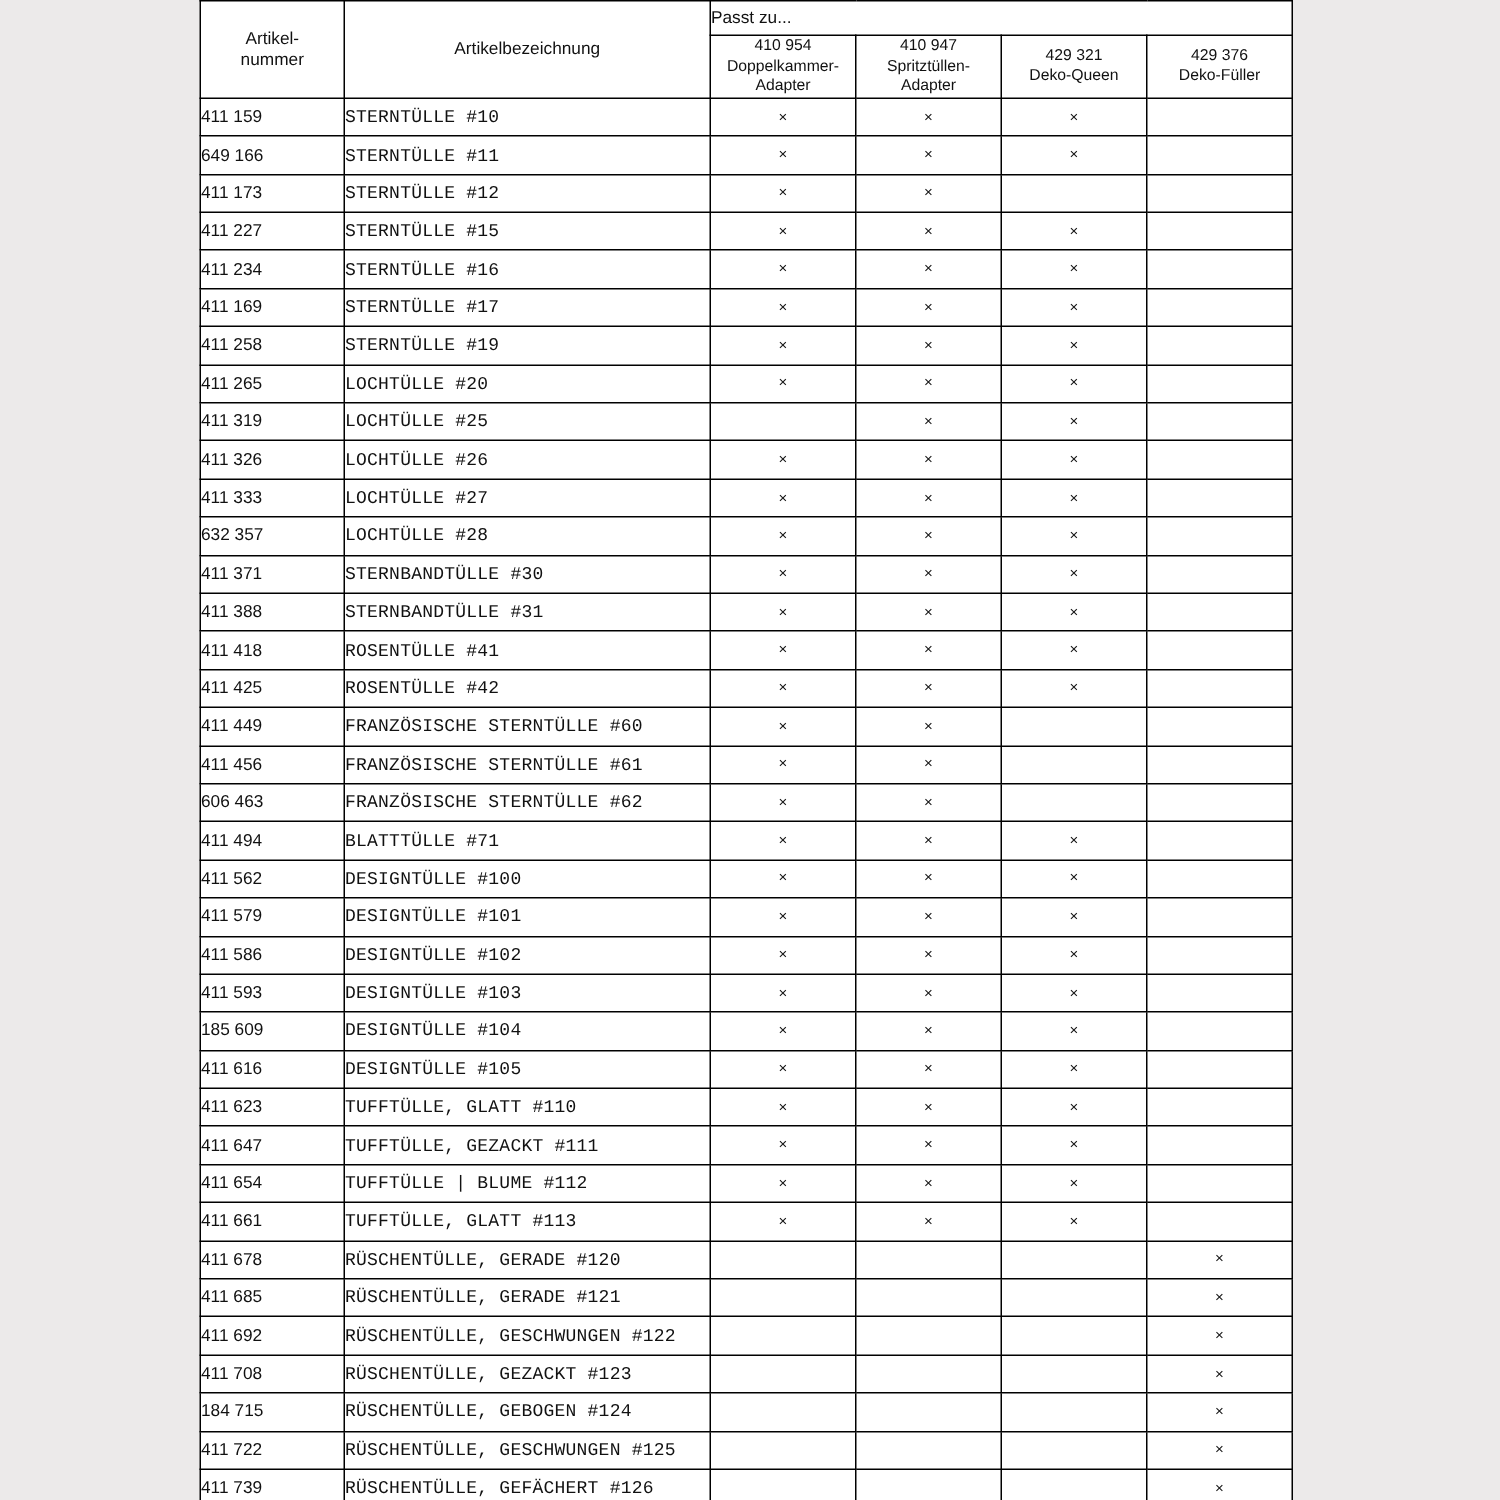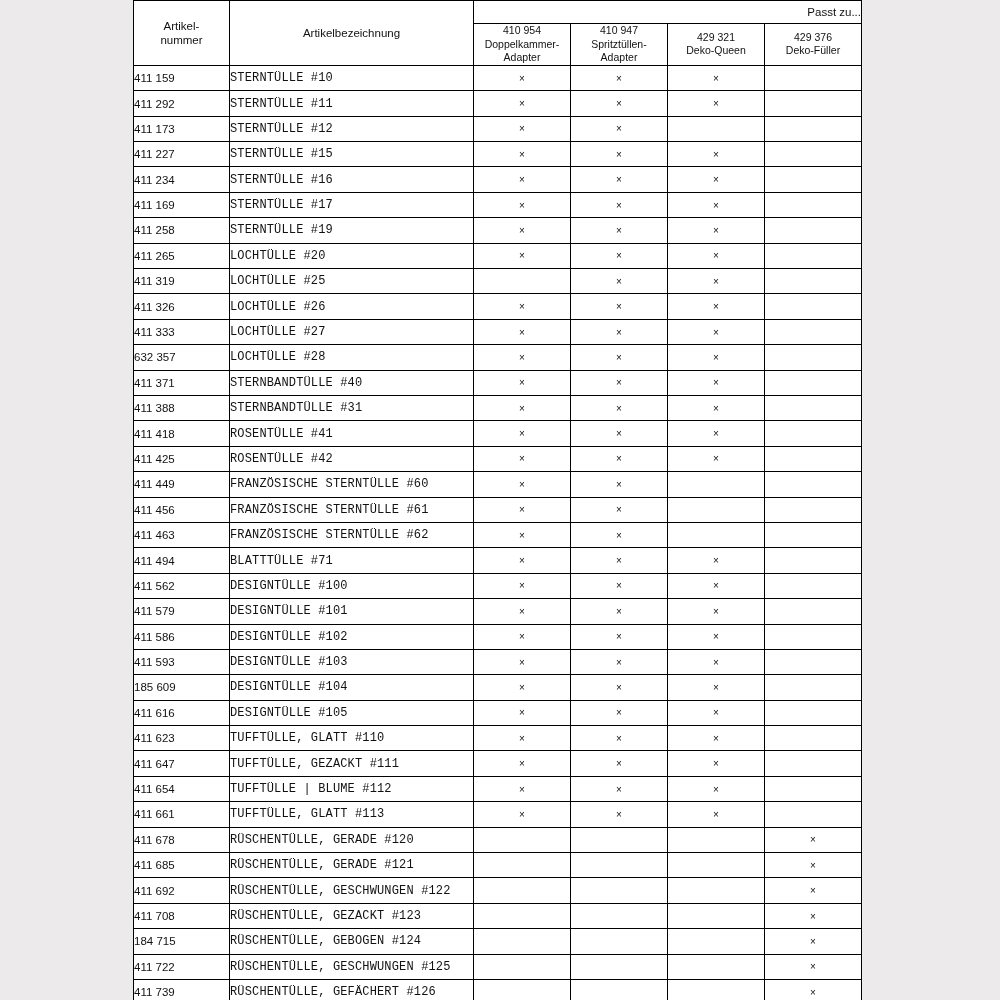--- a/index.html
+++ b/index.html
@@ -33,21 +33,21 @@
   }
   
   col.c-art { width: 96px; }
   col.c-desc { width: 244px; }
   col.c-fit { width: 97px; }
 
   th.hdr-group {
     height: 22px;
     font-weight: normal;
     font-size: 11.5px;
-    text-align: right;
+    text-align: left;
     color: #111;
   }
   th.hdr-art, th.hdr-desc {
     font-weight: normal;
     font-size: 11.5px;
     text-align: center;
     color: #111;
     line-height: 1.25;
     padding: 2px 4px;
   }
@@ -131,21 +131,21 @@
     <tbody id="table-body">
         <tr>
           <td class="art">411 159</td>
           <td class="desc">STERNTÜLLE #10</td>
           <td class="mark"><span class="x-glyph">×</span></td>
           <td class="mark"><span class="x-glyph">×</span></td>
           <td class="mark"><span class="x-glyph">×</span></td>
           <td class="mark"></td>
         </tr>
         <tr>
-          <td class="art">411 292</td>
+          <td class="art">649 166</td>
           <td class="desc">STERNTÜLLE #11</td>
           <td class="mark"><span class="x-glyph">×</span></td>
           <td class="mark"><span class="x-glyph">×</span></td>
           <td class="mark"><span class="x-glyph">×</span></td>
           <td class="mark"></td>
         </tr>
         <tr>
           <td class="art">411 173</td>
           <td class="desc">STERNTÜLLE #12</td>
           <td class="mark"><span class="x-glyph">×</span></td>
@@ -220,21 +220,21 @@
         <tr>
           <td class="art">632 357</td>
           <td class="desc">LOCHTÜLLE #28</td>
           <td class="mark"><span class="x-glyph">×</span></td>
           <td class="mark"><span class="x-glyph">×</span></td>
           <td class="mark"><span class="x-glyph">×</span></td>
           <td class="mark"></td>
         </tr>
         <tr>
           <td class="art">411 371</td>
-          <td class="desc">STERNBANDTÜLLE #40</td>
+          <td class="desc">STERNBANDTÜLLE #30</td>
           <td class="mark"><span class="x-glyph">×</span></td>
           <td class="mark"><span class="x-glyph">×</span></td>
           <td class="mark"><span class="x-glyph">×</span></td>
           <td class="mark"></td>
         </tr>
         <tr>
           <td class="art">411 388</td>
           <td class="desc">STERNBANDTÜLLE #31</td>
           <td class="mark"><span class="x-glyph">×</span></td>
           <td class="mark"><span class="x-glyph">×</span></td>
@@ -267,21 +267,21 @@
         </tr>
         <tr>
           <td class="art">411 456</td>
           <td class="desc">FRANZÖSISCHE STERNTÜLLE #61</td>
           <td class="mark"><span class="x-glyph">×</span></td>
           <td class="mark"><span class="x-glyph">×</span></td>
           <td class="mark"></td>
           <td class="mark"></td>
         </tr>
         <tr>
-          <td class="art">411 463</td>
+          <td class="art">606 463</td>
           <td class="desc">FRANZÖSISCHE STERNTÜLLE #62</td>
           <td class="mark"><span class="x-glyph">×</span></td>
           <td class="mark"><span class="x-glyph">×</span></td>
           <td class="mark"></td>
           <td class="mark"></td>
         </tr>
         <tr>
           <td class="art">411 494</td>
           <td class="desc">BLATTTÜLLE #71</td>
           <td class="mark"><span class="x-glyph">×</span></td>

